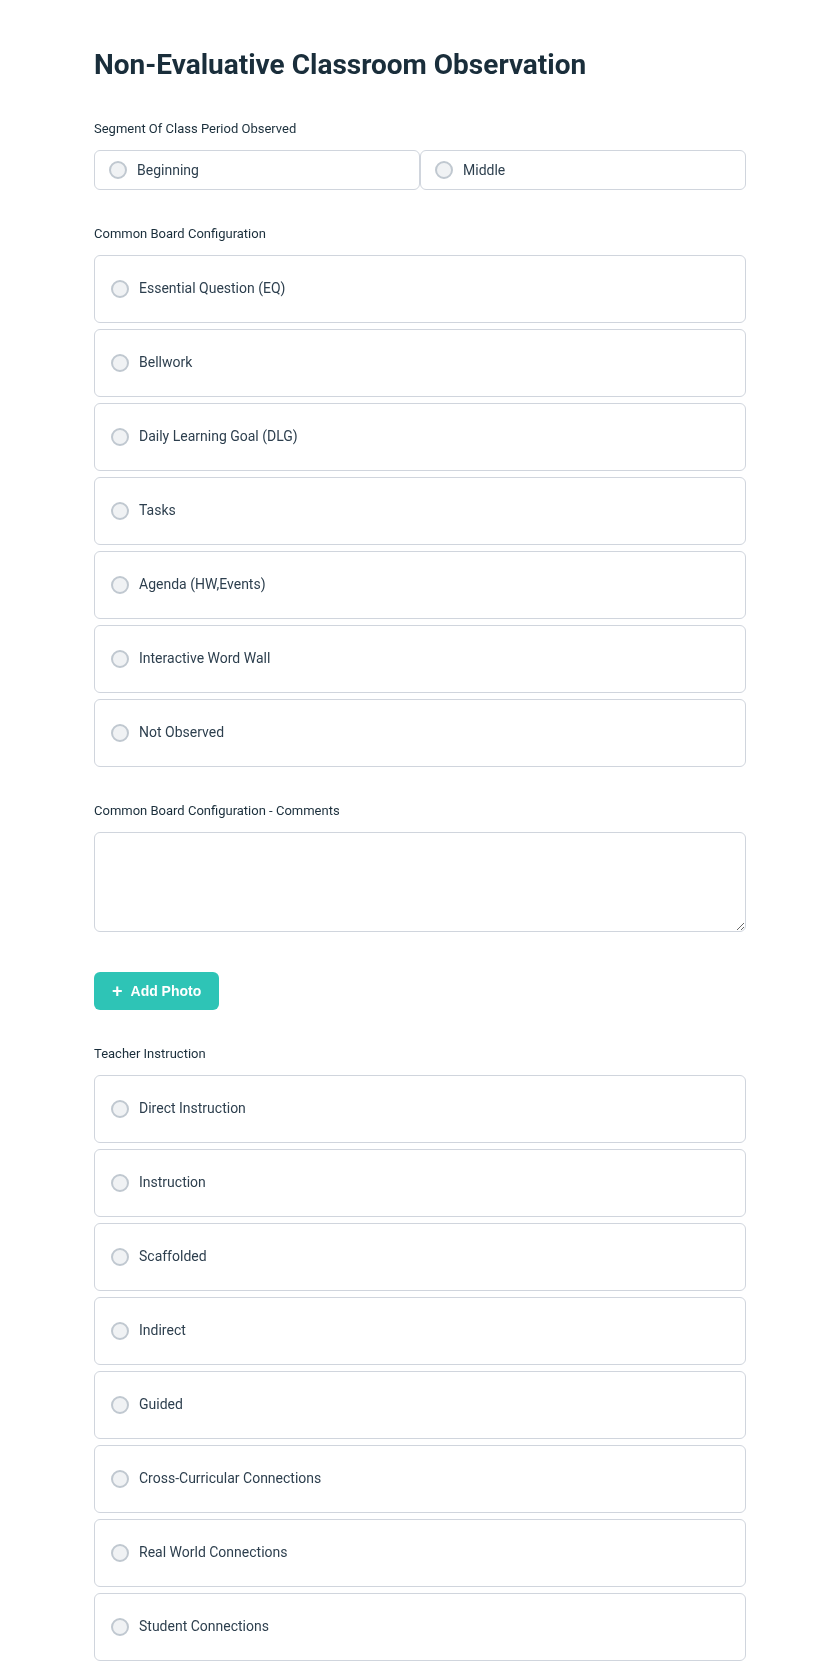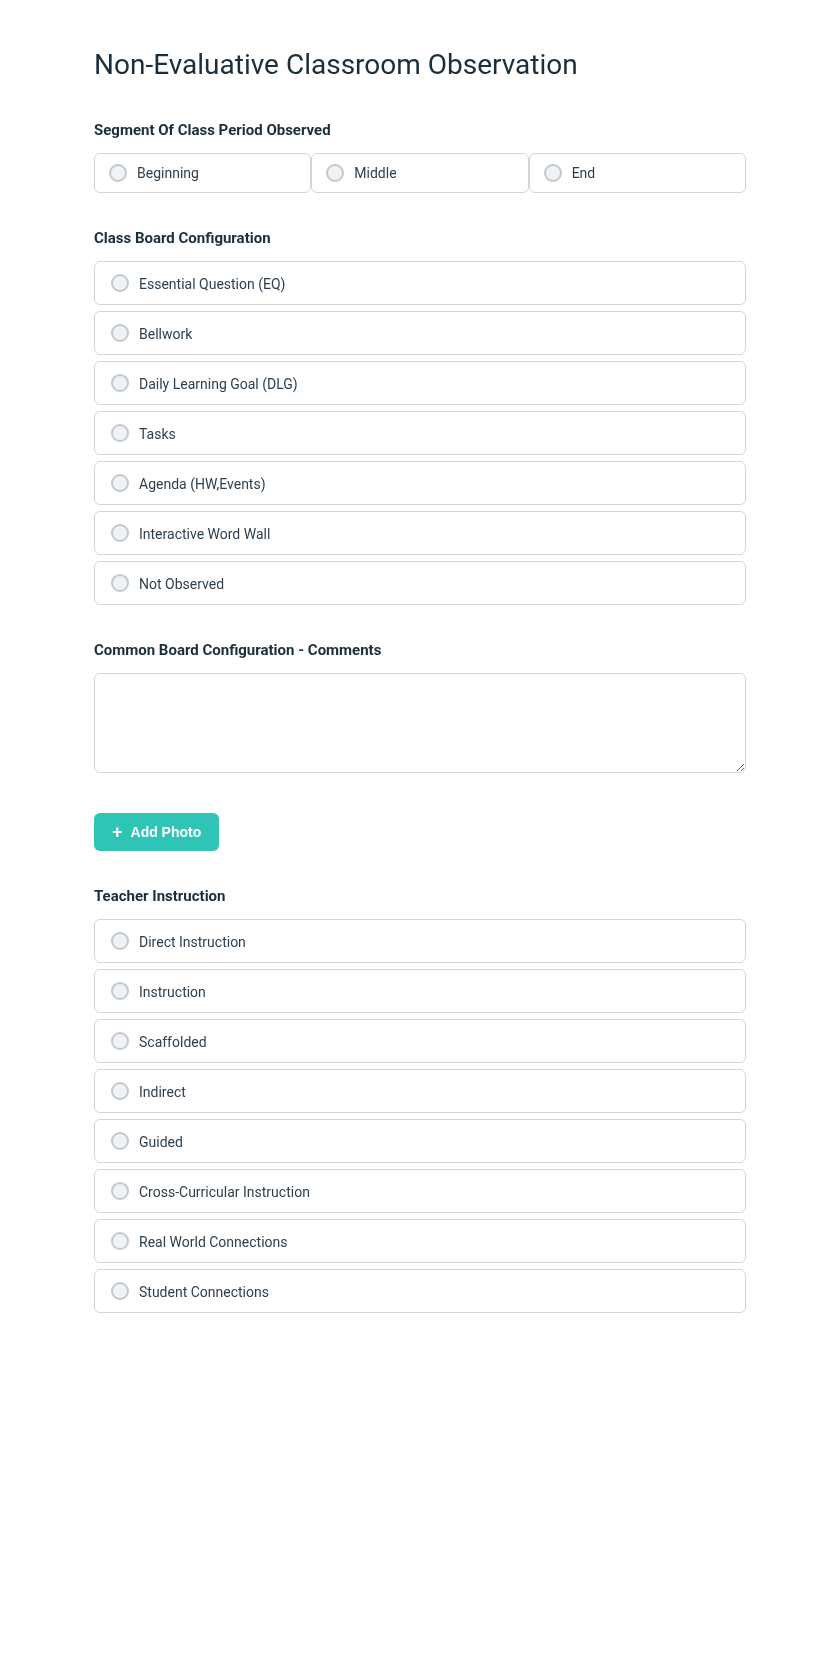--- a/index.html
+++ b/index.html
@@ -15,32 +15,32 @@
       width: 840px;
       min-height: 1680px;
     }
 
     .page-container {
       padding: 48px 94px;
     }
 
     .page-title {
       font-size: 28px;
-      font-weight: 400;
+      font-weight: 700;
       color: #1a2e3b;
       margin-bottom: 40px;
     }
 
     .section {
       margin-bottom: 36px;
     }
 
     .section-title {
-      font-size: 15px;
-      font-weight: 700;
+      font-size: 13px;
+      font-weight: 400;
       color: #1a2e3b;
       margin-bottom: 14px;
     }
 
     .radio-group-horizontal {
       display: flex;
     }
 
     .radio-option-horizontal {
       flex: 1;
@@ -49,25 +49,25 @@
       gap: 10px;
       border: 1px solid #d0d5dd;
       border-radius: 6px;
       padding: 10px 14px;
       cursor: pointer;
       background: #fff;
     }
 
     .radio-option-vertical {
       display: flex;
-      align-items: flex-end;
+      align-items: flex-start;
       gap: 10px;
       border: 1px solid #d0d5dd;
       border-radius: 6px;
-      padding: 12px 16px;
+      padding: 24px 16px;
       margin-bottom: 6px;
       cursor: pointer;
       background: #fff;
     }
 
     .radio-circle {
       width: 18px;
       height: 18px;
       border-radius: 50%;
       border: 2px solid #c0c8d0;
@@ -123,29 +123,25 @@
     <div class="section-title">Segment Of Class Period Observed</div>
     <div class="radio-group-horizontal">
       <div class="radio-option-horizontal">
         <div class="radio-circle"></div>
         <span class="option-label">Beginning</span>
       </div>
       <div class="radio-option-horizontal">
         <div class="radio-circle"></div>
         <span class="option-label">Middle</span>
       </div>
-      <div class="radio-option-horizontal">
-        <div class="radio-circle"></div>
-        <span class="option-label">End</span>
-      </div>
-    </div>
-  </div>
-
-  <div class="section">
-    <div class="section-title">Class Board Configuration</div>
+    </div>
+  </div>
+
+  <div class="section">
+    <div class="section-title">Common Board Configuration</div>
 
     <div class="radio-option-vertical">
       <div class="radio-circle"></div>
       <span class="option-label">Essential Question (EQ)</span>
     </div>
     <div class="radio-option-vertical">
       <div class="radio-circle"></div>
       <span class="option-label">Bellwork</span>
     </div>
     <div class="radio-option-vertical">
@@ -200,21 +196,21 @@
     <div class="radio-option-vertical">
       <div class="radio-circle"></div>
       <span class="option-label">Indirect</span>
     </div>
     <div class="radio-option-vertical">
       <div class="radio-circle"></div>
       <span class="option-label">Guided</span>
     </div>
     <div class="radio-option-vertical">
       <div class="radio-circle"></div>
-      <span class="option-label">Cross-Curricular Instruction</span>
+      <span class="option-label">Cross-Curricular Connections</span>
     </div>
     <div class="radio-option-vertical">
       <div class="radio-circle"></div>
       <span class="option-label">Real World Connections</span>
     </div>
     <div class="radio-option-vertical">
       <div class="radio-circle"></div>
       <span class="option-label">Student Connections</span>
     </div>
   </div>

